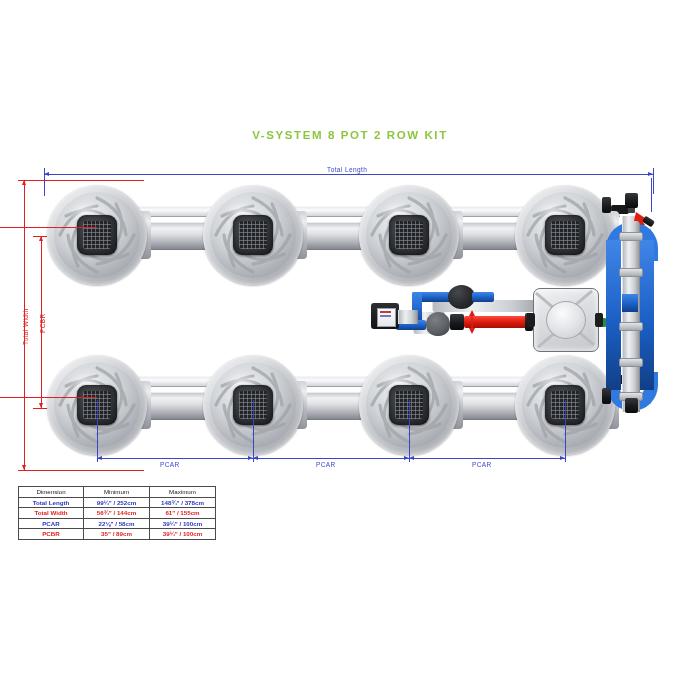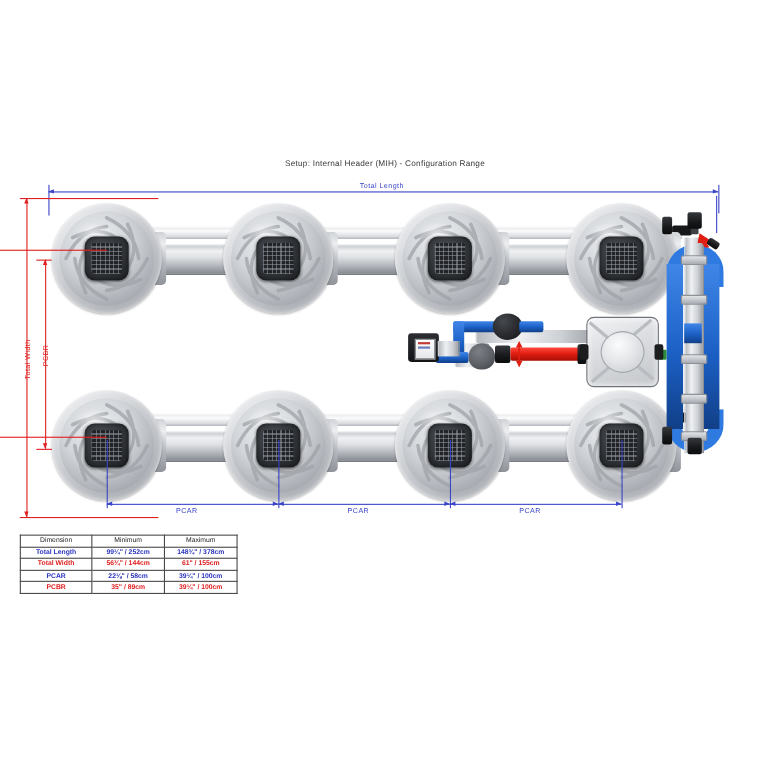--- a/index.html
+++ b/index.html
@@ -97,21 +97,21 @@
   #spec-table td.hdr{color:#1a1a1a;font-weight:normal;}
   #spec-table td.blue{color:#2b35c0;}
   #spec-table td.red{color:#e02020;}
   .c0{width:62px;} .c1{width:63px;} .c2{width:63px;}
 </style>
 </head>
 <body>
 
 <div id="stage">
 
-  <div id="title-sub">Setup: Internal Header (MIH) - Configuration Range</div>
+  <div id="title-main">V-SYSTEM 8 POT 2 ROW KIT</div>
 
   <div>
     <div class="dimline-b" style="left:44px;top:174px;width:609px;height:1px;"></div>
     <div class="arrowL-b" style="left:44px;top:171.5px;"></div>
     <div class="arrowR-b" style="left:648px;top:171.5px;"></div>
     <div class="tick-b" style="left:44px;top:168px;height:28px;"></div>
     <div class="tick-b" style="left:653px;top:168px;height:26px;"></div>
     <div class="dimlbl b" style="left:327px;top:166px;">Total Length</div>
   </div>
 

